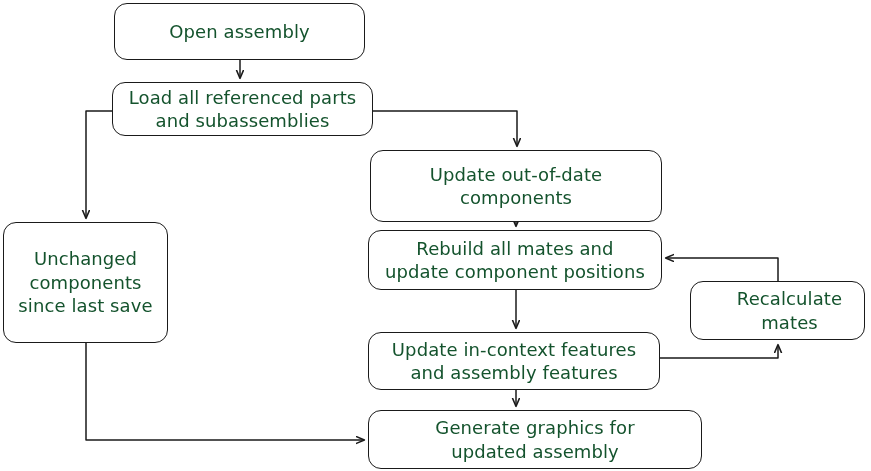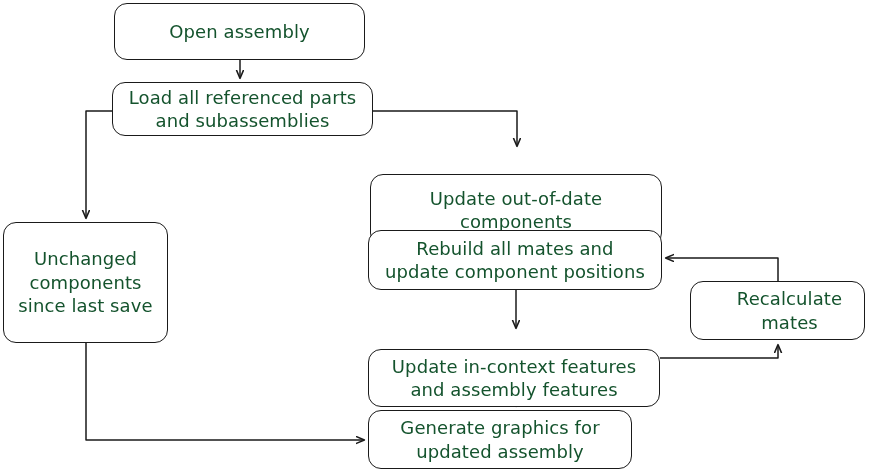--- a/index.html
+++ b/index.html
@@ -73,44 +73,44 @@
 
   <div class="node" style="left: 114px; top: 3px; width: 251px; height: 57px;">
     <span class="node-label">Open assembly</span>
   </div>
 
   <div class="node" style="left: 112px; top: 82px; width: 261px; height: 54px;">
     <span class="node-label">Load all referenced parts
 and subassemblies</span>
   </div>
 
-  <div class="node" style="left: 370px; top: 150px; width: 292px; height: 72px; margin-top: 24px;">
+  <div class="node" style="left: 370px; top: 150px; width: 292px; height: 72px;">
     <span class="node-label">Update out-of-date
 components</span>
   </div>
 
   <div class="node" style="left: 368px; top: 230px; width: 294px; height: 60px;">
     <span class="node-label">Rebuild all mates and
 update component positions</span>
   </div>
 
   <div class="node" style="left: 3px; top: 222px; width: 165px; height: 121px;">
     <span class="node-label">Unchanged
 components
 since last save</span>
   </div>
 
-  <div class="node" style="left: 368px; top: 332px; width: 292px; height: 58px; margin-top: 17px;">
+  <div class="node" style="left: 368px; top: 332px; width: 292px; height: 58px;">
     <span class="node-label">Update in-context features
 and assembly features</span>
   </div>
 
   <div class="node" style="left: 690px; top: 281px; width: 175px; height: 59px; padding-left: 24px;">
     <span class="node-label">Recalculate
 mates</span>
   </div>
 
-  <div class="node" style="left: 368px; top: 410px; width: 264px; height: 59px;">
+  <div class="node" style="left: 368px; top: 410px; width: 334px; height: 59px;">
     <span class="node-label">Generate graphics for
 updated assembly</span>
   </div>
 
 </div>
 
 </body></html>

